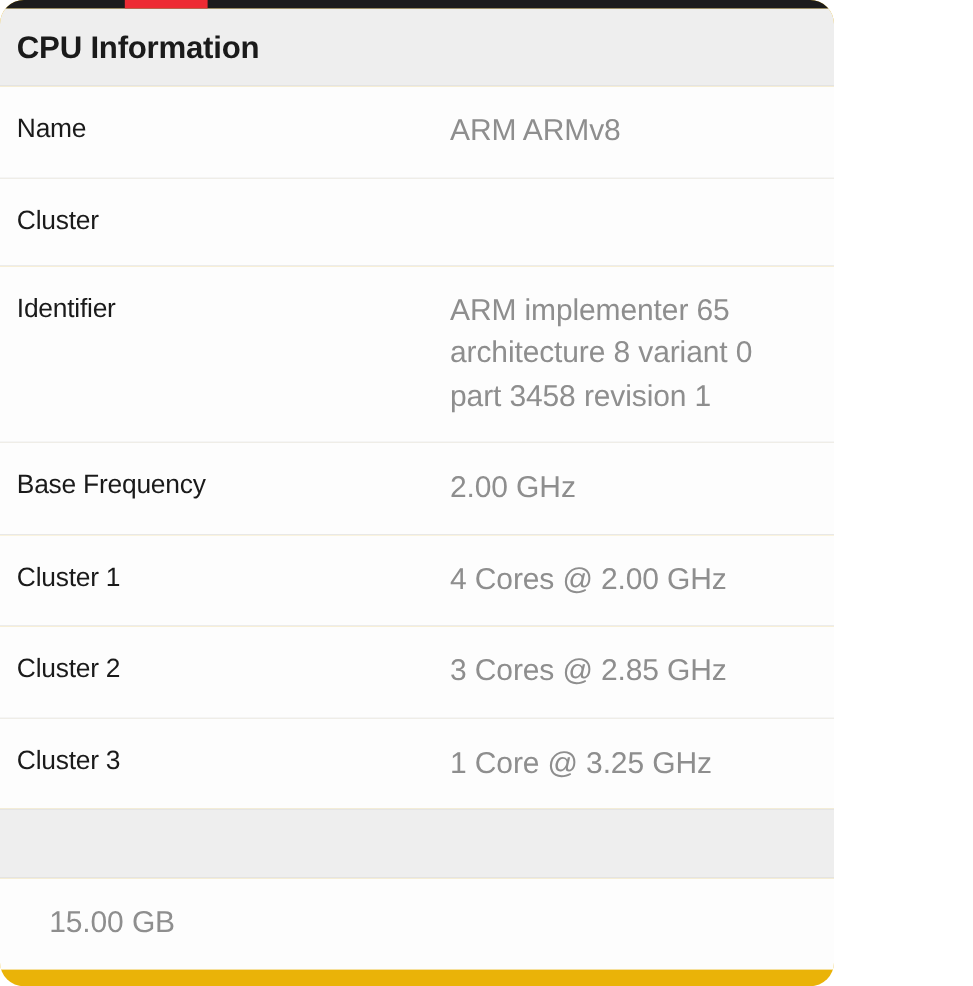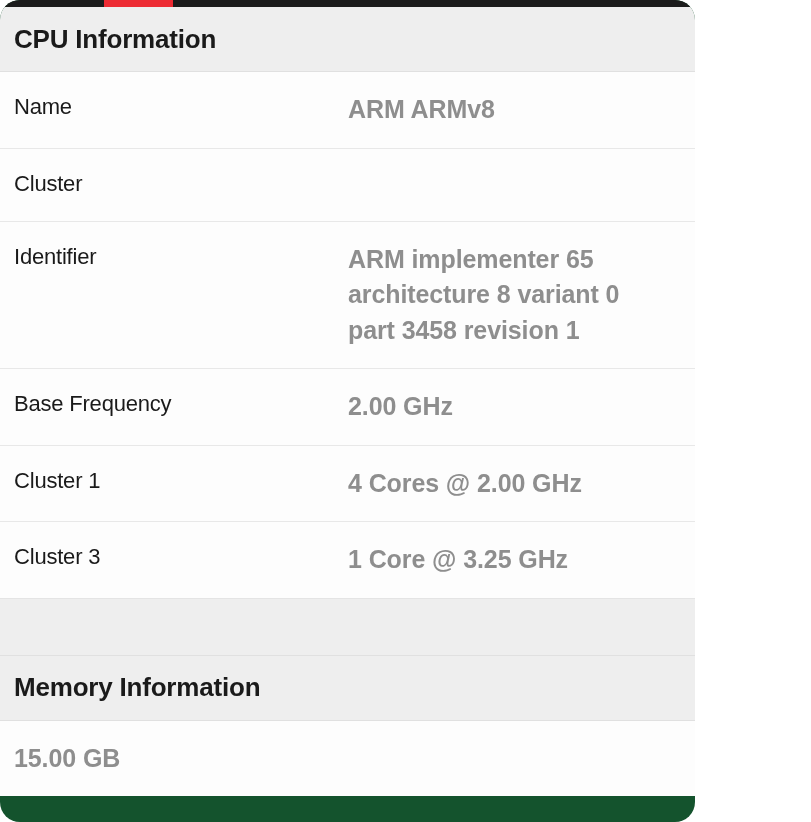--- a/index.html
+++ b/index.html
@@ -14,21 +14,21 @@
     font-family: "Liberation Sans", sans-serif;
     background: #ffffff;
     -webkit-font-smoothing: antialiased;
   }
 
   .app {
     position: relative;
     width: 695px;
     height: 822px;
     overflow: hidden;
-    background: #14532d;
+    background: #eab308;
     border-radius: 20px;
   }
 
   
   .topbar {
     position: relative;
     width: 100%;
     height: 7px;
     background: #1c1c1c;
   }
@@ -73,25 +73,26 @@
     flex: 0 0 334px;
     font-size: 22px;
     font-weight: normal;
     color: #1a1a1a;
     letter-spacing: -0.2px;
     line-height: 1.32;
   }
   .row-value {
     flex: 1 1 auto;
     font-size: 25px;
-    font-weight: bold;
+    font-weight: normal;
     color: #8e8e8e;
     line-height: 1.42;
     padding-right: 18px;
     letter-spacing: -0.1px;
+    margin-left: 27px;
   }
 
   
   .section-gap {
     background: #eeeeee;
     height: 58px;
     border-top: 1px solid #e4e4e4;
     border-bottom: 1px solid #e0e0e0;
   }
 </style>
@@ -126,32 +127,33 @@
     <div class="info-row">
       <div class="row-label">Base Frequency</div>
       <div class="row-value">2.00 GHz</div>
     </div>
 
     <div class="info-row">
       <div class="row-label">Cluster 1</div>
       <div class="row-value">4 Cores @ 2.00 GHz</div>
     </div>
 
+    <div class="info-row">
+      <div class="row-label">Cluster 2</div>
+      <div class="row-value">3 Cores @ 2.85 GHz</div>
+    </div>
 
     <div class="info-row">
       <div class="row-label">Cluster 3</div>
       <div class="row-value">1 Core @ 3.25 GHz</div>
     </div>
   </div>
 
   <div class="section-gap"></div>
 
   <div>
-    <div class="section-header">
-      <span class="section-header-title">Memory Information</span>
-    </div>
 
     <div class="info-row">
       <div class="row-value">15.00 GB</div>
     </div>
   </div>
 
 </div>
 
 </body></html>

